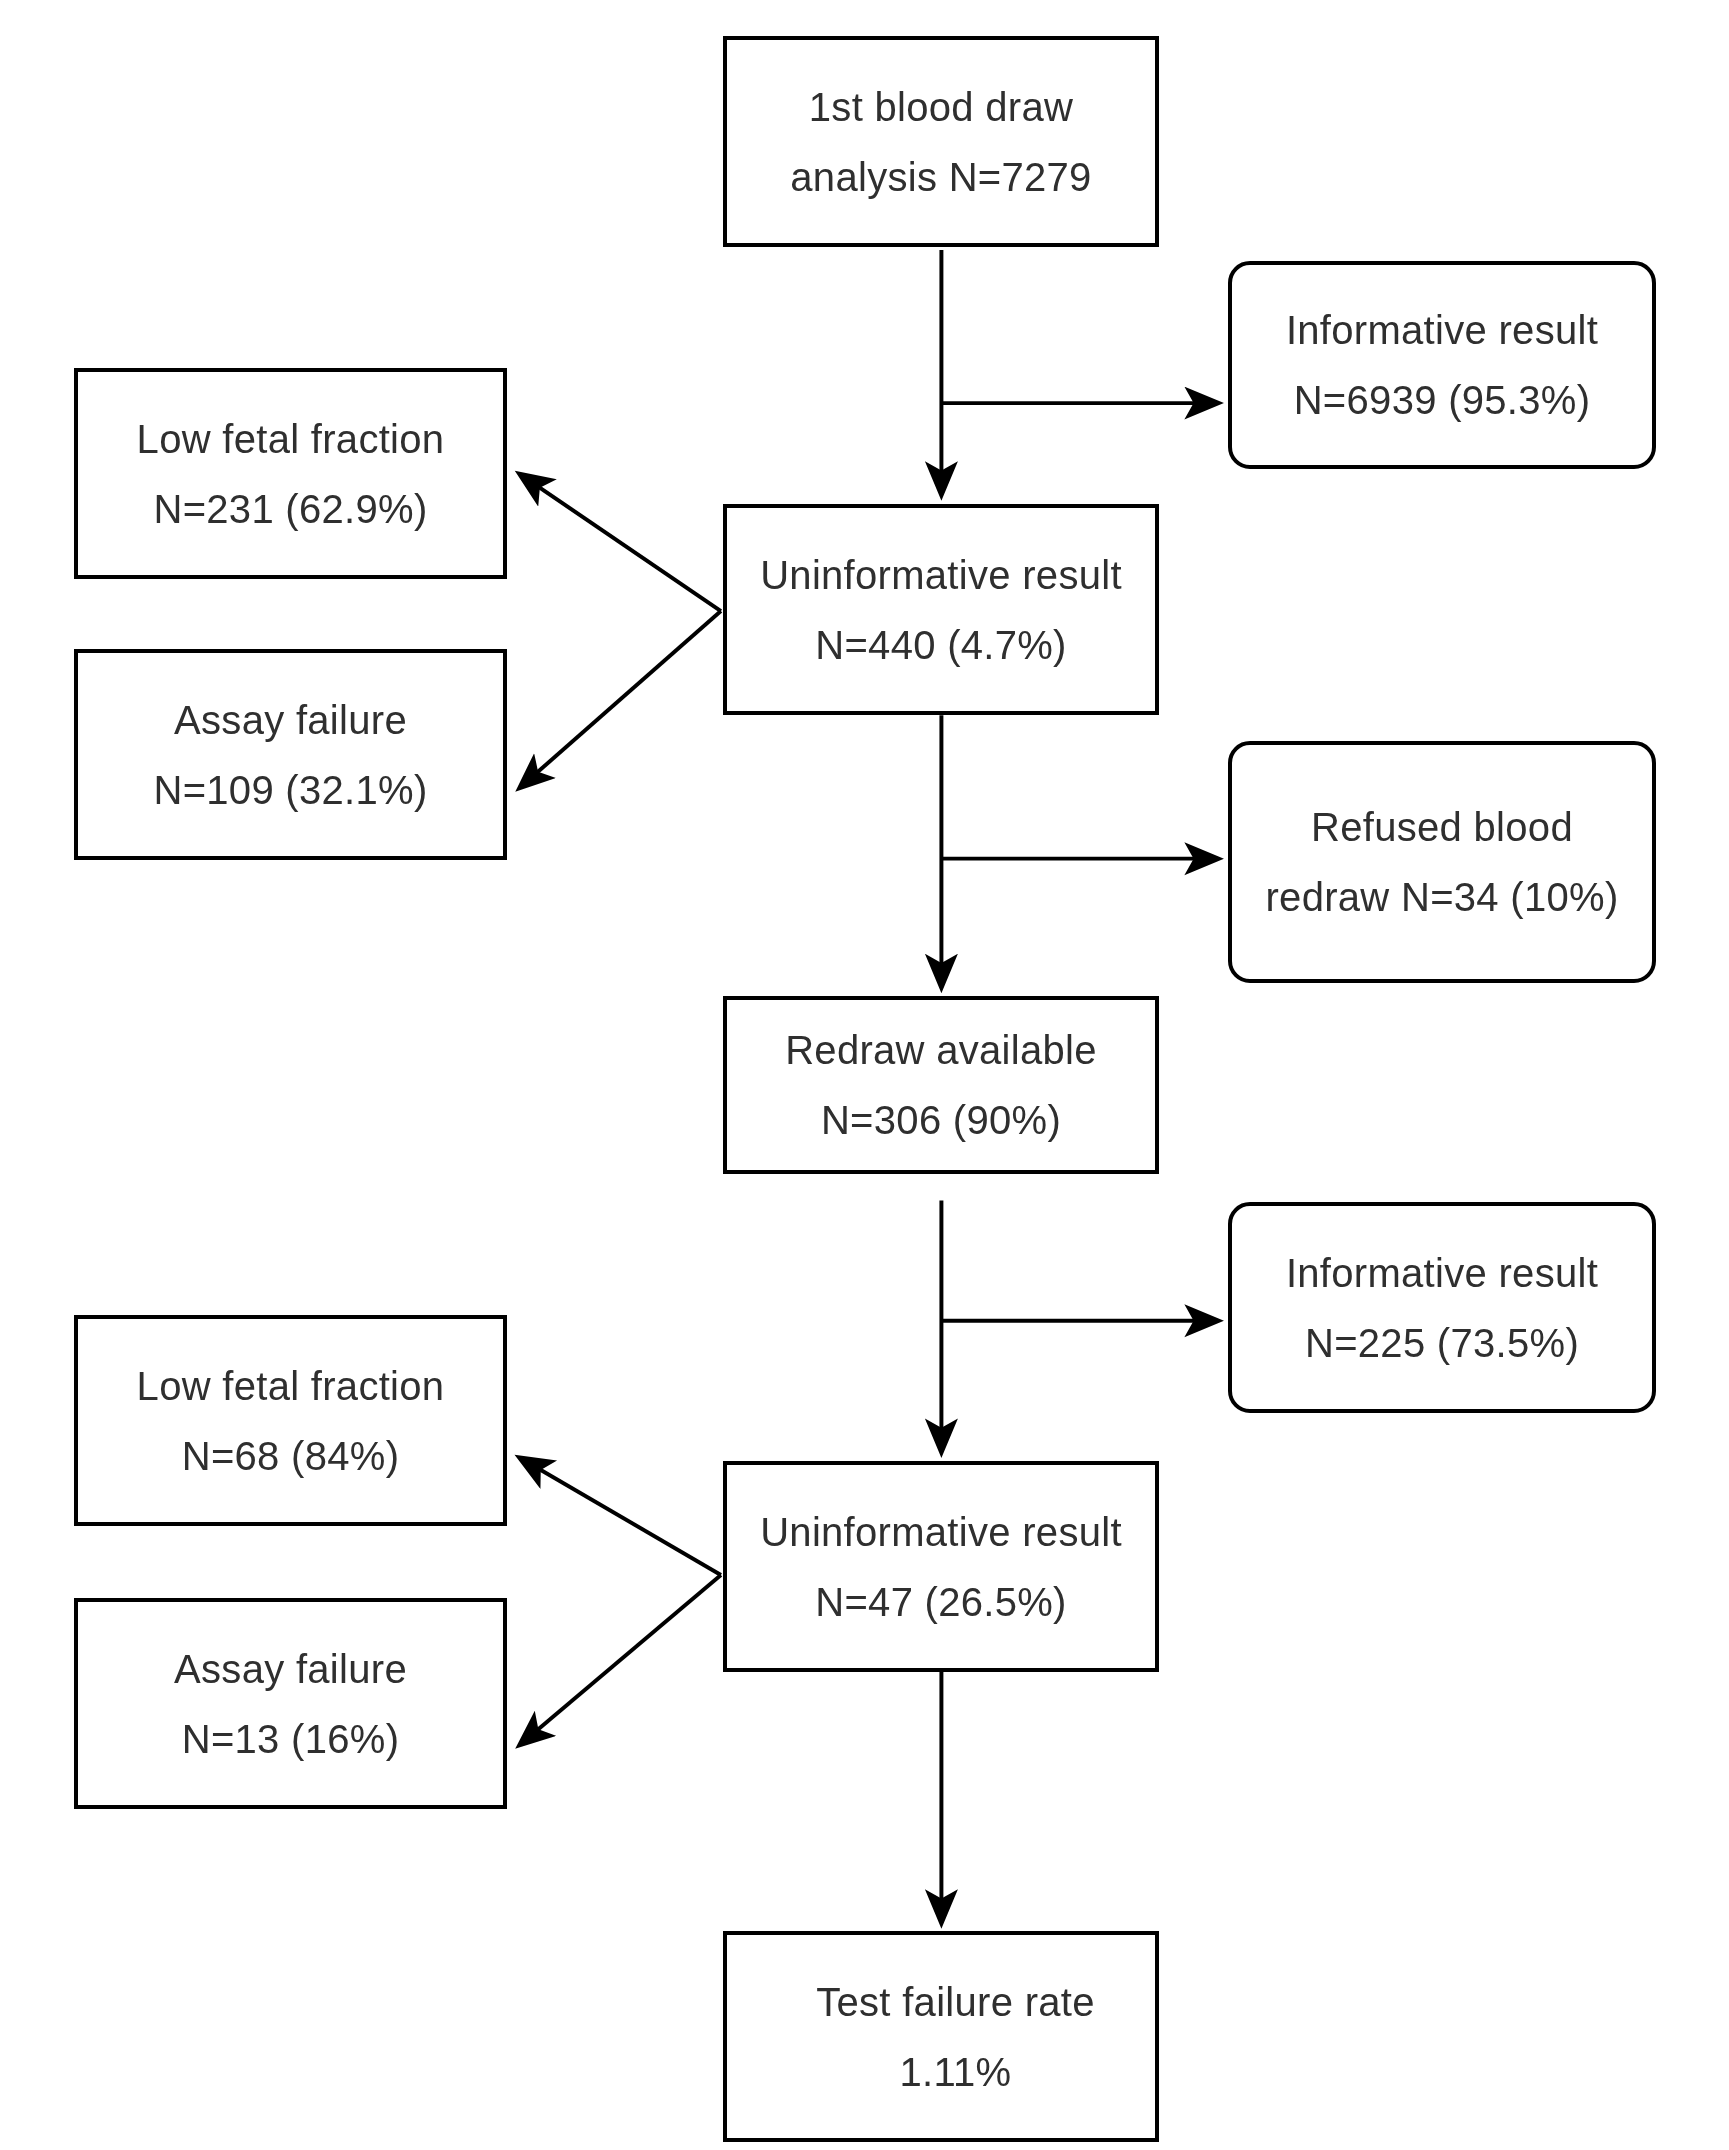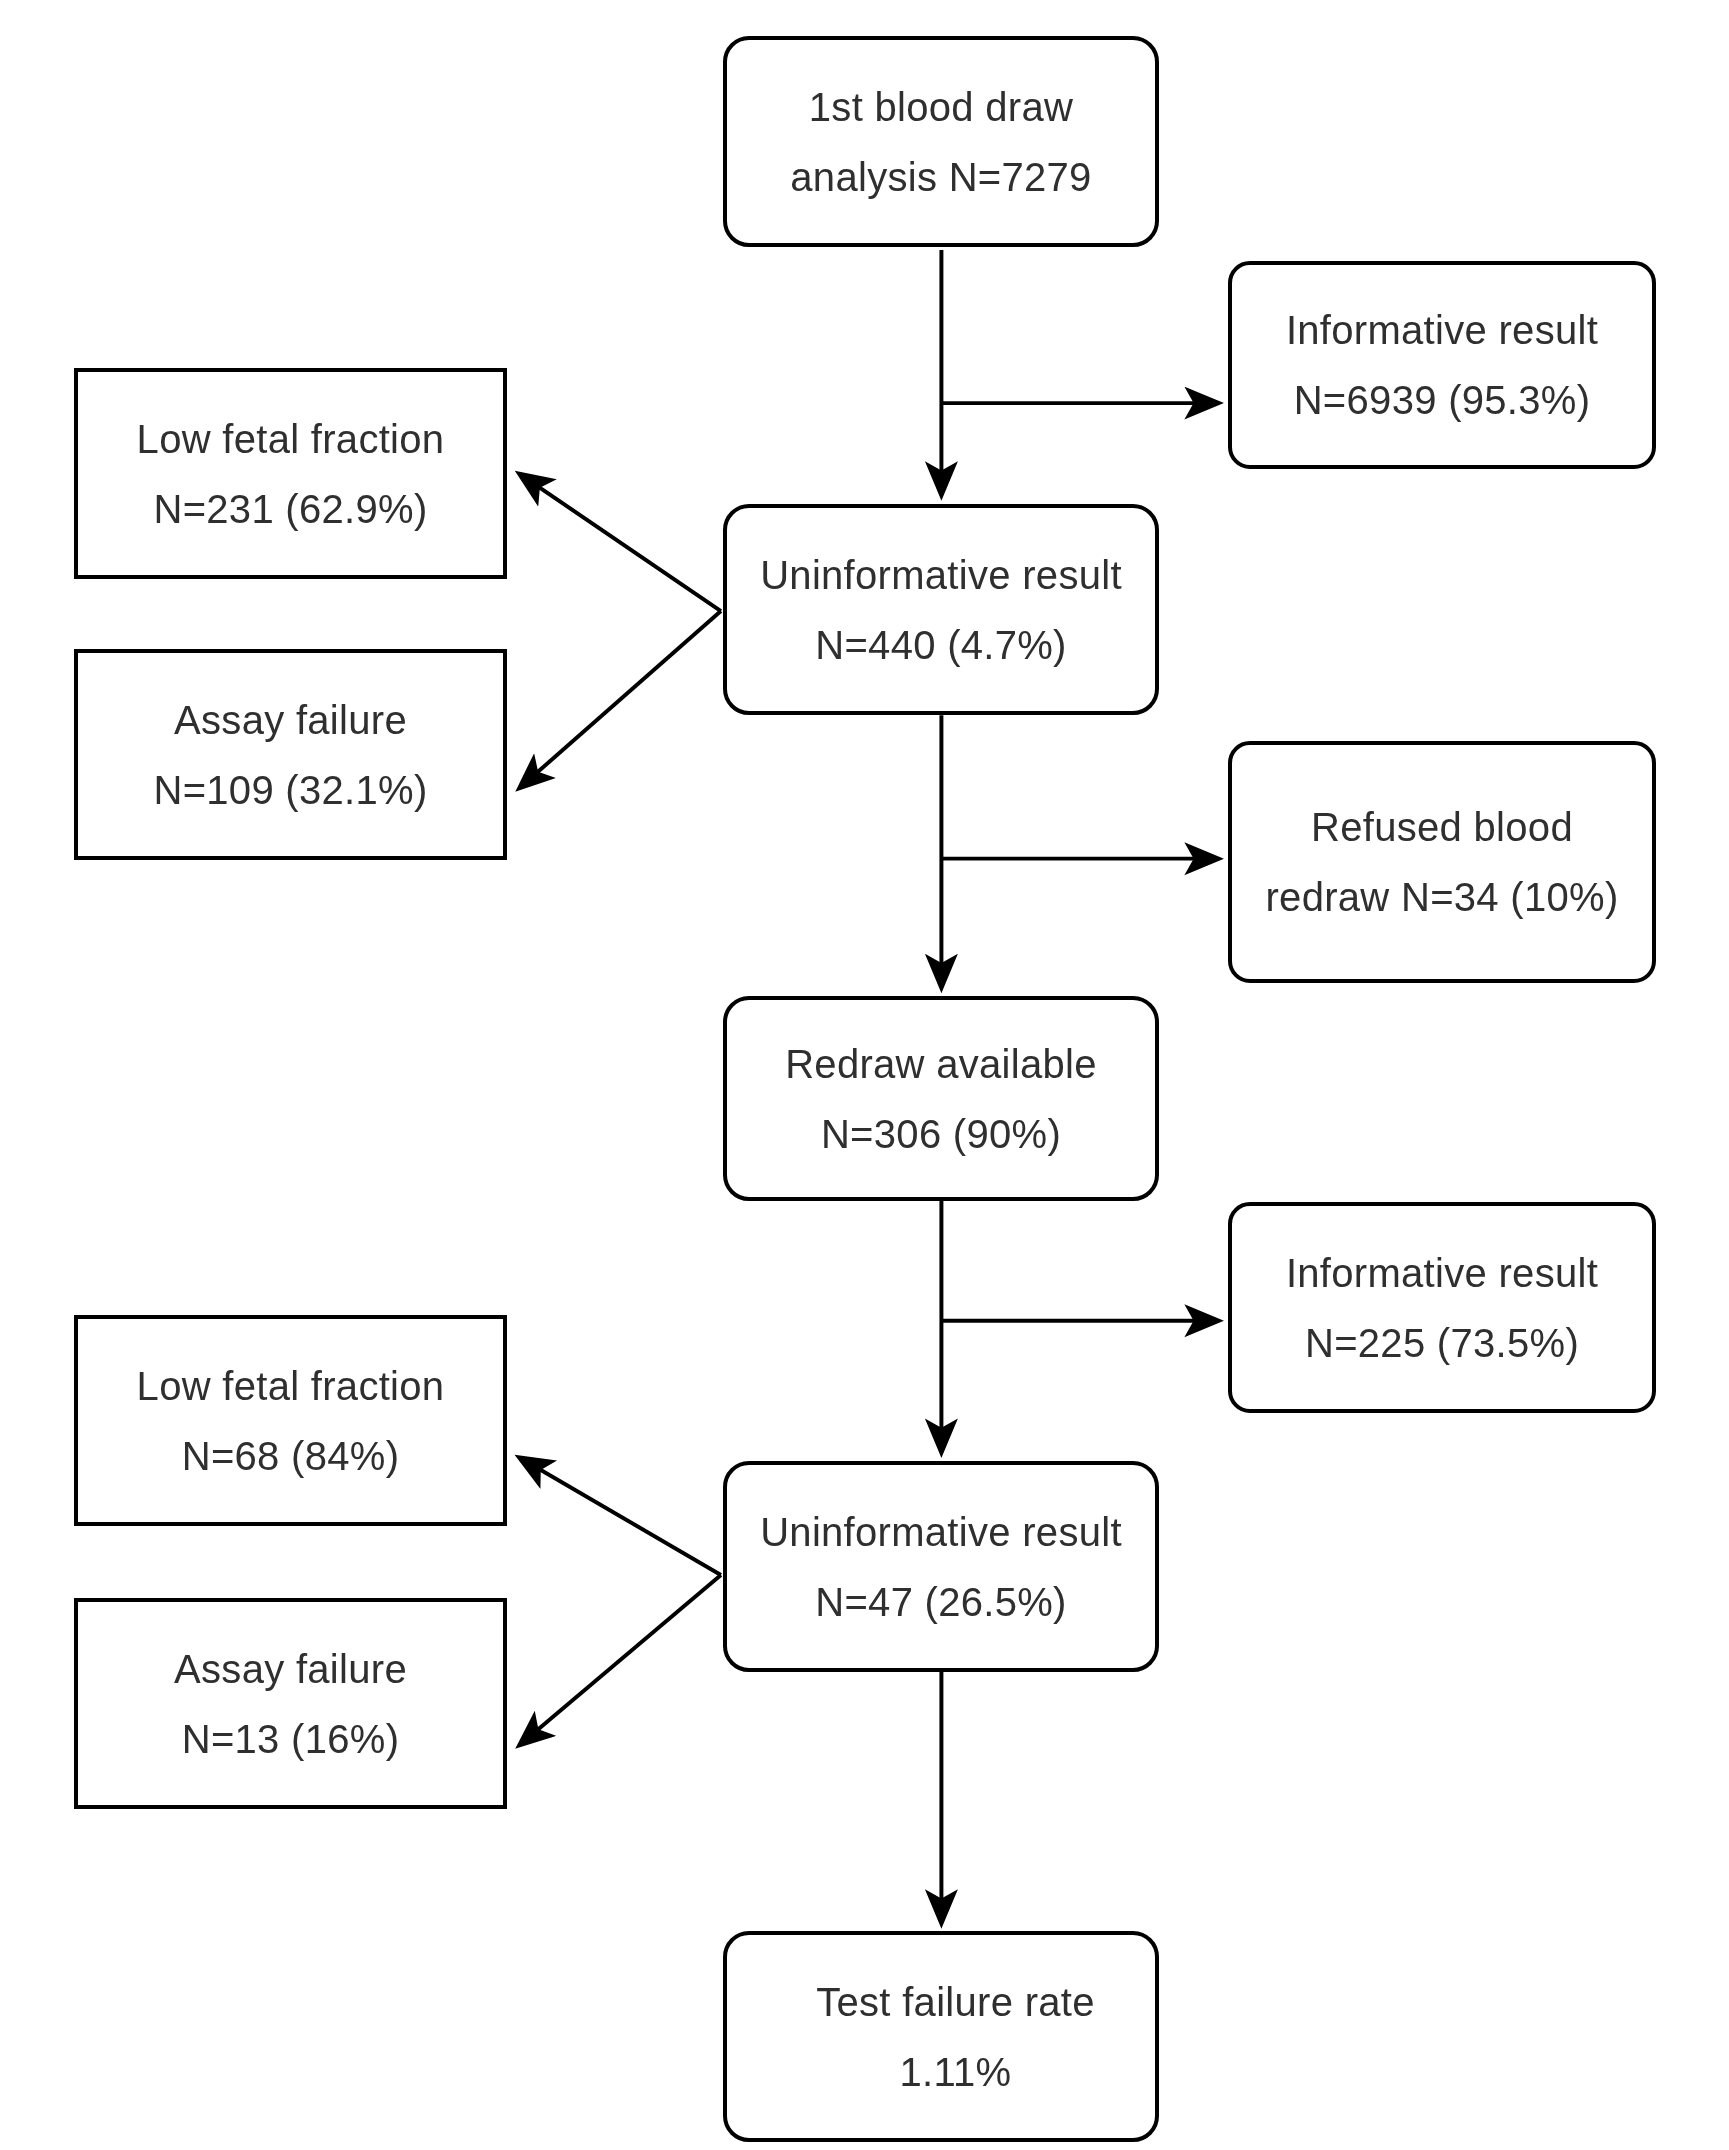--- a/index.html
+++ b/index.html
@@ -37,31 +37,31 @@
     line-height: 1.75;
     color: #2f2f2f;
     letter-spacing: 0.3px;
   }
   .node span {
     display: block;
     white-space: nowrap;
   }
   
   .col-left   { left: 74px;  width: 433px; }
-  .col-center { left: 723px; width: 436px; border-radius: 26px; }
+  .col-center { left: 723px; width: 436px; }
   .col-right  { left: 1228px; width: 428px; border-radius: 22px; }
 
   
   #node-first-blood-draw      { top: 36px;   height: 211px; }
   #node-informative-result-1  { top: 261px;  height: 208px; }
   #node-low-fetal-fraction-1  { top: 368px;  height: 211px; }
   #node-uninformative-result-1{ top: 504px;  height: 211px; }
   #node-assay-failure-1       { top: 649px;  height: 211px; }
   #node-refused-redraw        { top: 741px; height: 242px; }
-  #node-redraw-available      { top: 996px; height: 205px; }
+  #node-redraw-available      { top: 996px; height: 178px; }
   #node-informative-result-2  { top: 1202px; height: 211px; }
   #node-low-fetal-fraction-2  { top: 1315px; height: 211px; }
   #node-uninformative-result-2{ top: 1461px; height: 211px; }
   #node-assay-failure-2       { top: 1598px; height: 211px; }
   #node-test-failure-rate     { top: 1931px; height: 211px; padding-left: 29px; }
 </style>
 </head>
 <body>
 
 <div id="canvas">

